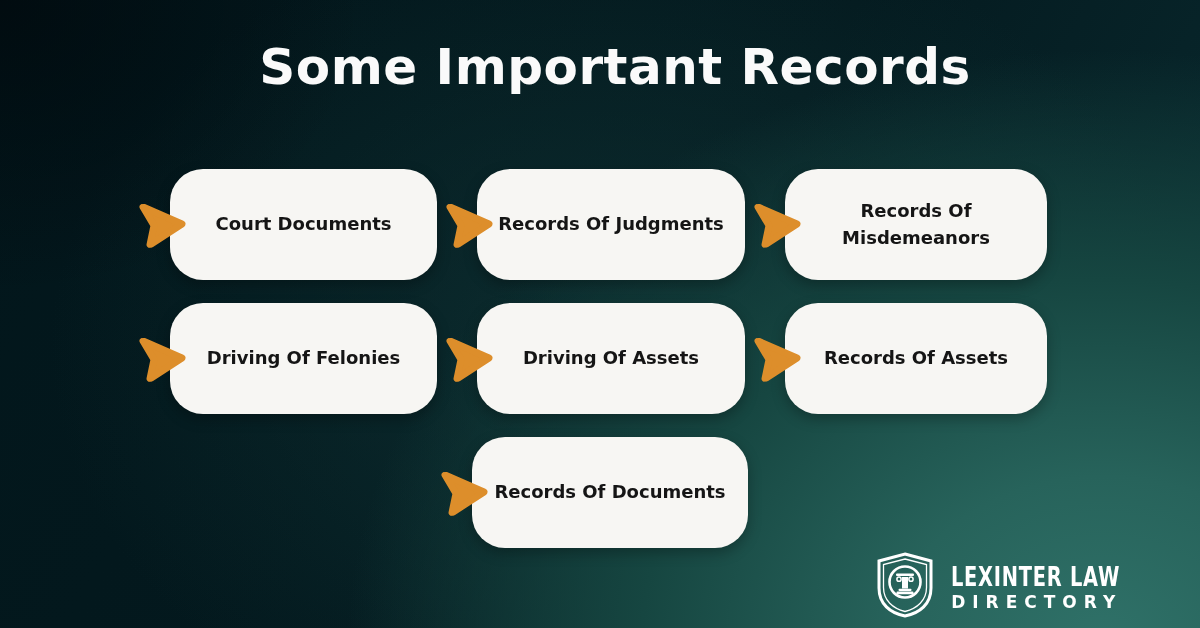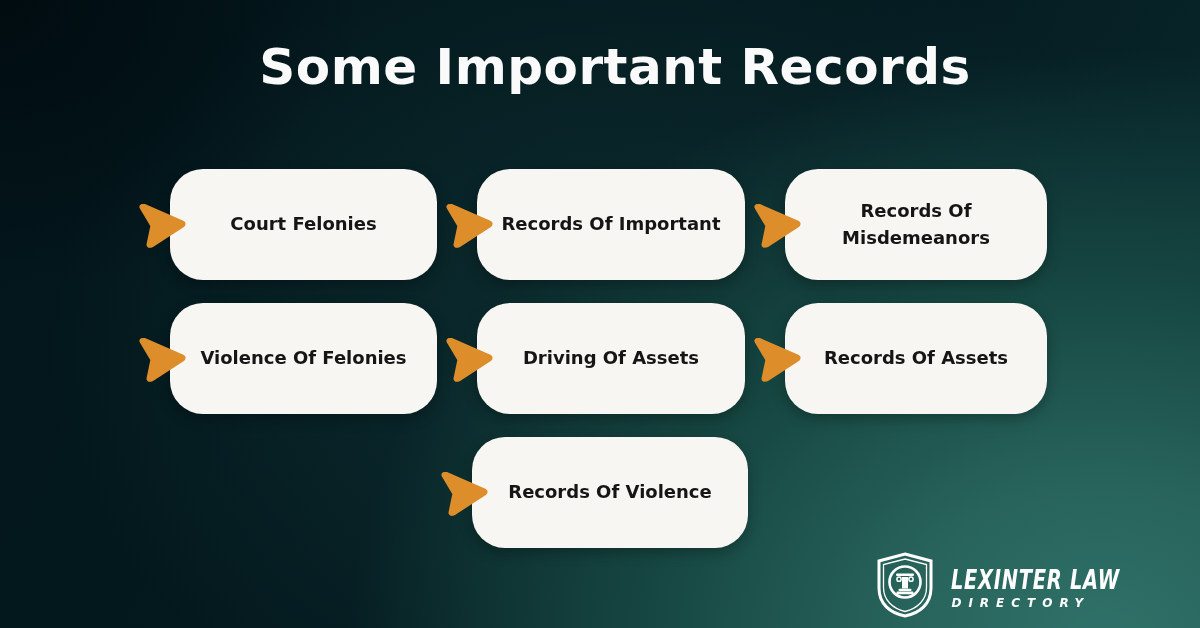--- a/index.html
+++ b/index.html
@@ -44,60 +44,59 @@
     position:absolute;
     left:-30px;top:50%;
     transform:translateY(-50%) rotate(-3deg);
     width:46px;height:44px;
   }
   .logo{
     position:absolute;
     right:14px;bottom:6px;
     display:flex;align-items:center;gap:16px;
     color:#fff;
-    font-style:italic;
   }
   .logo-text{display:flex;flex-direction:column;}
   .logo-name{
     font-size:27px;font-weight:bold;line-height:1;
     letter-spacing:1px;white-space:nowrap;
     transform:scaleX(0.72);transform-origin:left center;
   }
   .logo-sub{
-    font-size:12px;font-weight:bold;line-height:1;
+    font-size:17px;font-weight:bold;line-height:1;
     letter-spacing:7px;margin-top:4px;white-space:nowrap;
   }
 </style>
 </head>
 <body>
 
 <div class="canvas">
 
   <div class="title">Some Important Records</div>
 
   <div class="card" style="left:170px;top:169px;width:267px">
     <span class="arrow">
       <svg width="46" height="44" viewBox="0 0 46 44">
           <polygon points="4,3 42,22 9,41 14,22" fill="#DD8E2B" stroke="#DD8E2B" stroke-width="7" stroke-linejoin="round"></polygon>
         </svg>
     </span>
     <div class="label">
-      <span>Court Felonies</span>
+      <span>Court Documents</span>
 
     </div>
   </div>
 
   <div class="card" style="left:477px;top:169px;width:268px">
     <span class="arrow">
       <svg width="46" height="44" viewBox="0 0 46 44">
           <polygon points="4,3 42,22 9,41 14,22" fill="#DD8E2B" stroke="#DD8E2B" stroke-width="7" stroke-linejoin="round"></polygon>
         </svg>
     </span>
     <div class="label">
-      <span>Records Of Important</span>
+      <span>Records Of Judgments</span>
 
     </div>
   </div>
 
   <div class="card" style="left:785px;top:169px;width:262px">
     <span class="arrow">
       <svg width="46" height="44" viewBox="0 0 46 44">
           <polygon points="4,3 42,22 9,41 14,22" fill="#DD8E2B" stroke="#DD8E2B" stroke-width="7" stroke-linejoin="round"></polygon>
         </svg>
     </span>
@@ -107,21 +106,21 @@
     </div>
   </div>
 
   <div class="card" style="left:170px;top:303px;width:267px">
     <span class="arrow">
       <svg width="46" height="44" viewBox="0 0 46 44">
           <polygon points="4,3 42,22 9,41 14,22" fill="#DD8E2B" stroke="#DD8E2B" stroke-width="7" stroke-linejoin="round"></polygon>
         </svg>
     </span>
     <div class="label">
-      <span>Violence Of Felonies</span>
+      <span>Driving Of Felonies</span>
 
     </div>
   </div>
 
   <div class="card" style="left:477px;top:303px;width:268px">
     <span class="arrow">
       <svg width="46" height="44" viewBox="0 0 46 44">
           <polygon points="4,3 42,22 9,41 14,22" fill="#DD8E2B" stroke="#DD8E2B" stroke-width="7" stroke-linejoin="round"></polygon>
         </svg>
     </span>
@@ -143,21 +142,21 @@
     </div>
   </div>
 
   <div class="card" style="left:472px;top:437px;width:276px">
     <span class="arrow">
       <svg width="46" height="44" viewBox="0 0 46 44">
           <polygon points="4,3 42,22 9,41 14,22" fill="#DD8E2B" stroke="#DD8E2B" stroke-width="7" stroke-linejoin="round"></polygon>
         </svg>
     </span>
     <div class="label">
-      <span>Records Of Violence</span>
+      <span>Records Of Documents</span>
 
     </div>
   </div>
 
   <div class="logo">
     <span>
       <svg width="60" height="66" viewBox="0 0 60 66">
         <path d="M30 2 L56 9 V36 C56 52 45 61 30 64 C15 61 4 52 4 36 V9 Z" fill="none" stroke="#ffffff" stroke-width="3"></path>
         <path d="M30 7 L51.5 12.5 V35.5 C51.5 48.5 42 56.5 30 59.5 C18 56.5 8.5 48.5 8.5 35.5 V12.5 Z" fill="none" stroke="#ffffff" stroke-width="1.3"></path>
         <circle cx="30" cy="30" r="15.5" fill="none" stroke="#ffffff" stroke-width="2.6"></circle>

